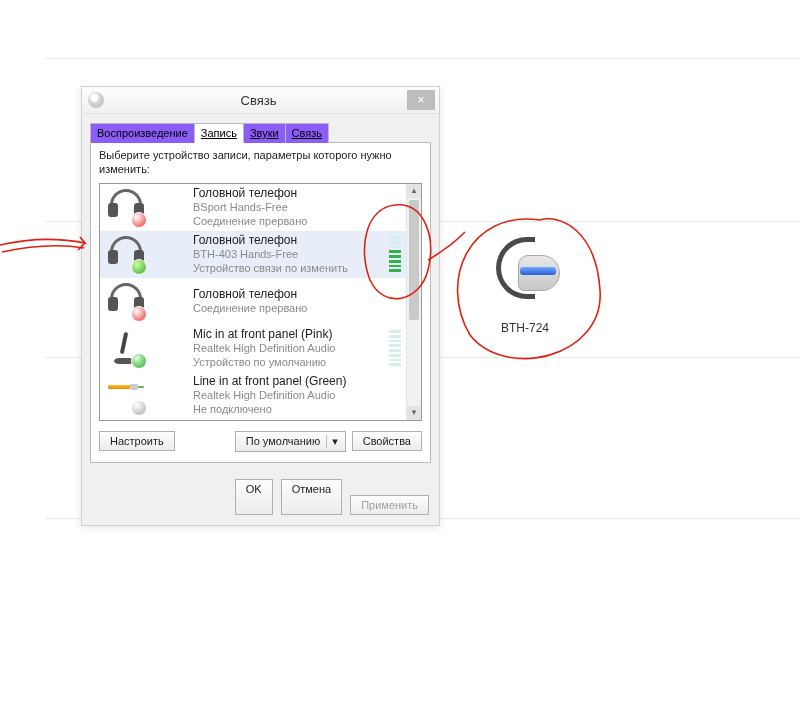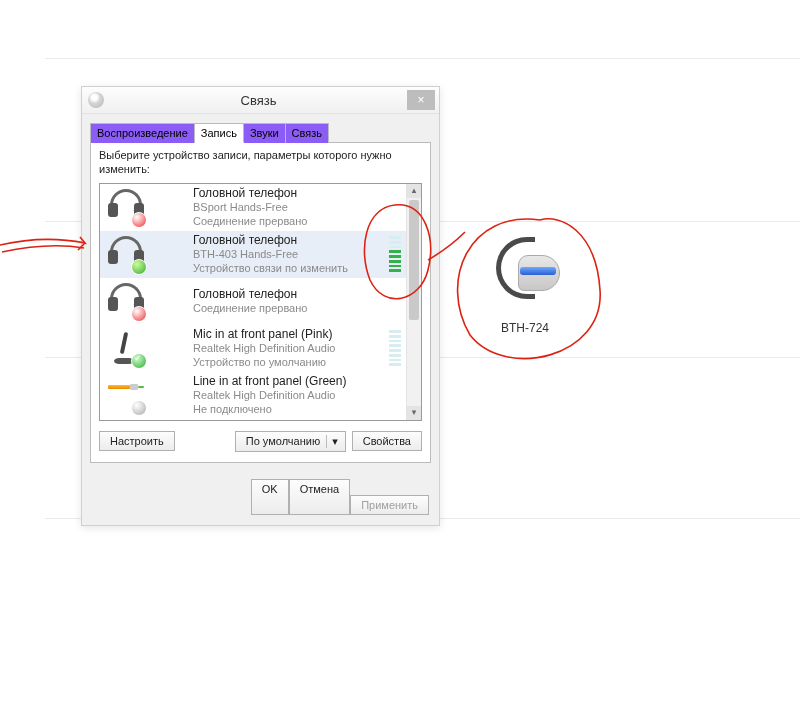--- a/index.html
+++ b/index.html
@@ -36,21 +36,21 @@
     width: 28px; height: 20px; margin-right: 4px;
     background: #bdbdbd; color: #fff; text-align: center;
     line-height: 20px; font-size: 12px; cursor: pointer;
   }
   .tabs { display: flex; padding: 8px 8px 0 8px; position: relative; }
   .tab {
     border: 1px solid #bbb; border-bottom: none;
     padding: 3px 6px; font-size: 11px; background: #8b5cf6; margin-right: 0;
     cursor: pointer; position: relative; top: 1px;
   }
-  .tab + .tab { border-left: none; }
+  .tab + .tab { border-left: none; text-decoration: underline; }
   .tab.active { background: #fff; border-bottom: 1px solid #fff; top: 1px; z-index: 2;}
   .panel {
     margin: 0 8px 8px 8px; border: 1px solid #bbb; background: #fff;
     padding: 6px 8px 10px 8px;
   }
   .instr { font-size: 11px; color: #222; margin-bottom: 6px; line-height: 1.25; }
   .listbox {
     border: 1px solid #9a9a9a; height: 236px; position: relative; background: #fff;
     overflow: hidden;
   }
@@ -86,21 +86,21 @@
   .bar  { height:3px; background:#d6eef2; }
   .bar.on { background:#34b14a; }
   .btnrow { display:flex; align-items:center; margin-top: 10px; gap:6px;}
   .btnrow .spacer { flex:1; }
   .btn {
     border:1px solid #b0b0b0; background:linear-gradient(#fdfdfd,#ececec);
     padding: 3px 10px; font-size:11px; cursor:pointer; color:#222;
   }
   .btn.split { padding-right: 2px; display:flex; align-items:center; }
   .btn.split .arrow { border-left:1px solid #bbb; margin-left:6px; padding:0 5px;}
-  .dlgbtns { display:flex; justify-content:flex-end; padding: 8px 10px 10px 0;}
+  .dlgbtns { display:flex; justify-content:flex-end; gap:8px; padding: 8px 10px 10px 0;}
   .btn.disabled { color:#a0a0a0; cursor:default;margin-top:16px; }
   .annot { position:absolute; pointer-events:none; }
   .redline { stroke:#d21; stroke-width:1.6; fill:none; }
   .external-dev { position:absolute; left:460px; top:235px; width:130px; text-align:center;}
   .bt-ear { width:70px; height:80px; margin: 0 auto 6px auto; position:relative; }
   .bt-ear .clip{position:absolute; left:6px; top:2px; width:34px; height:52px; border:5px solid #4a4a4a; border-right:none; border-radius:40px 0 0 40px; }
   .bt-ear .body{position:absolute; left:28px; top:20px; width:40px; height:34px; background:linear-gradient(#e8e8e8,#c7c7c7); border-radius:10px 18px 18px 6px; border:1px solid #aaa;}
   .bt-ear .strip{position:absolute; left:30px; top:32px; width:36px; height:8px; background:linear-gradient(#6ea8ff,#2a5fd4); border-radius:3px;}
   .extlabel { font-size:12px; color:#333; }
 </style>

